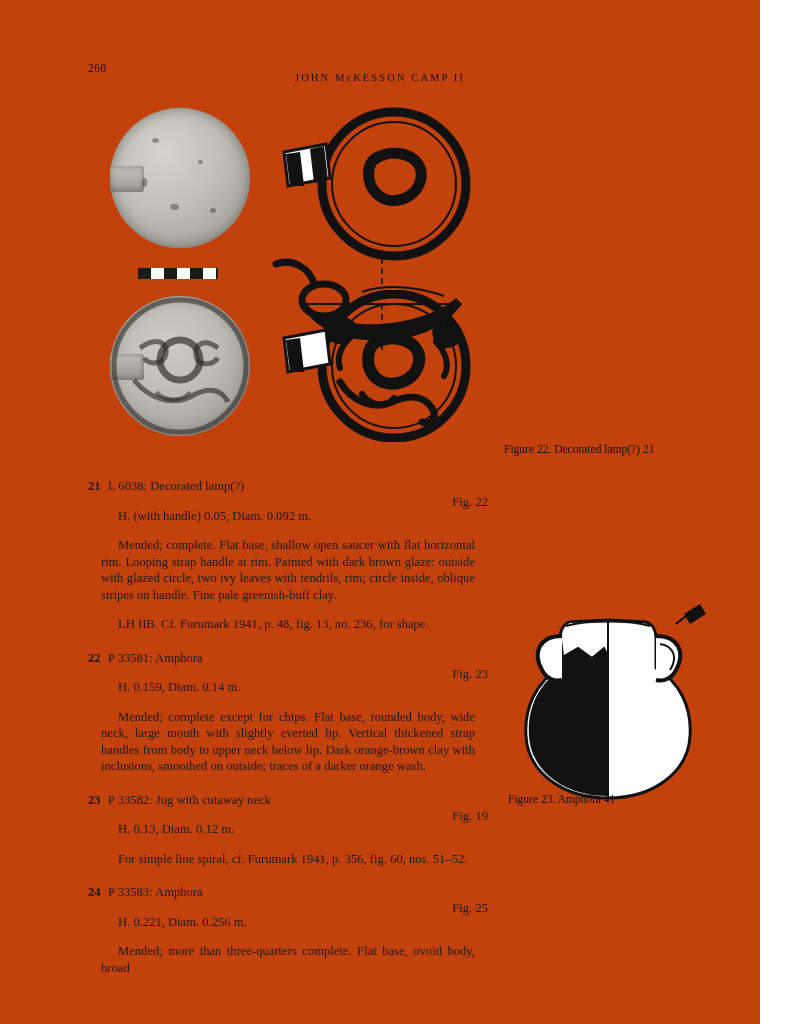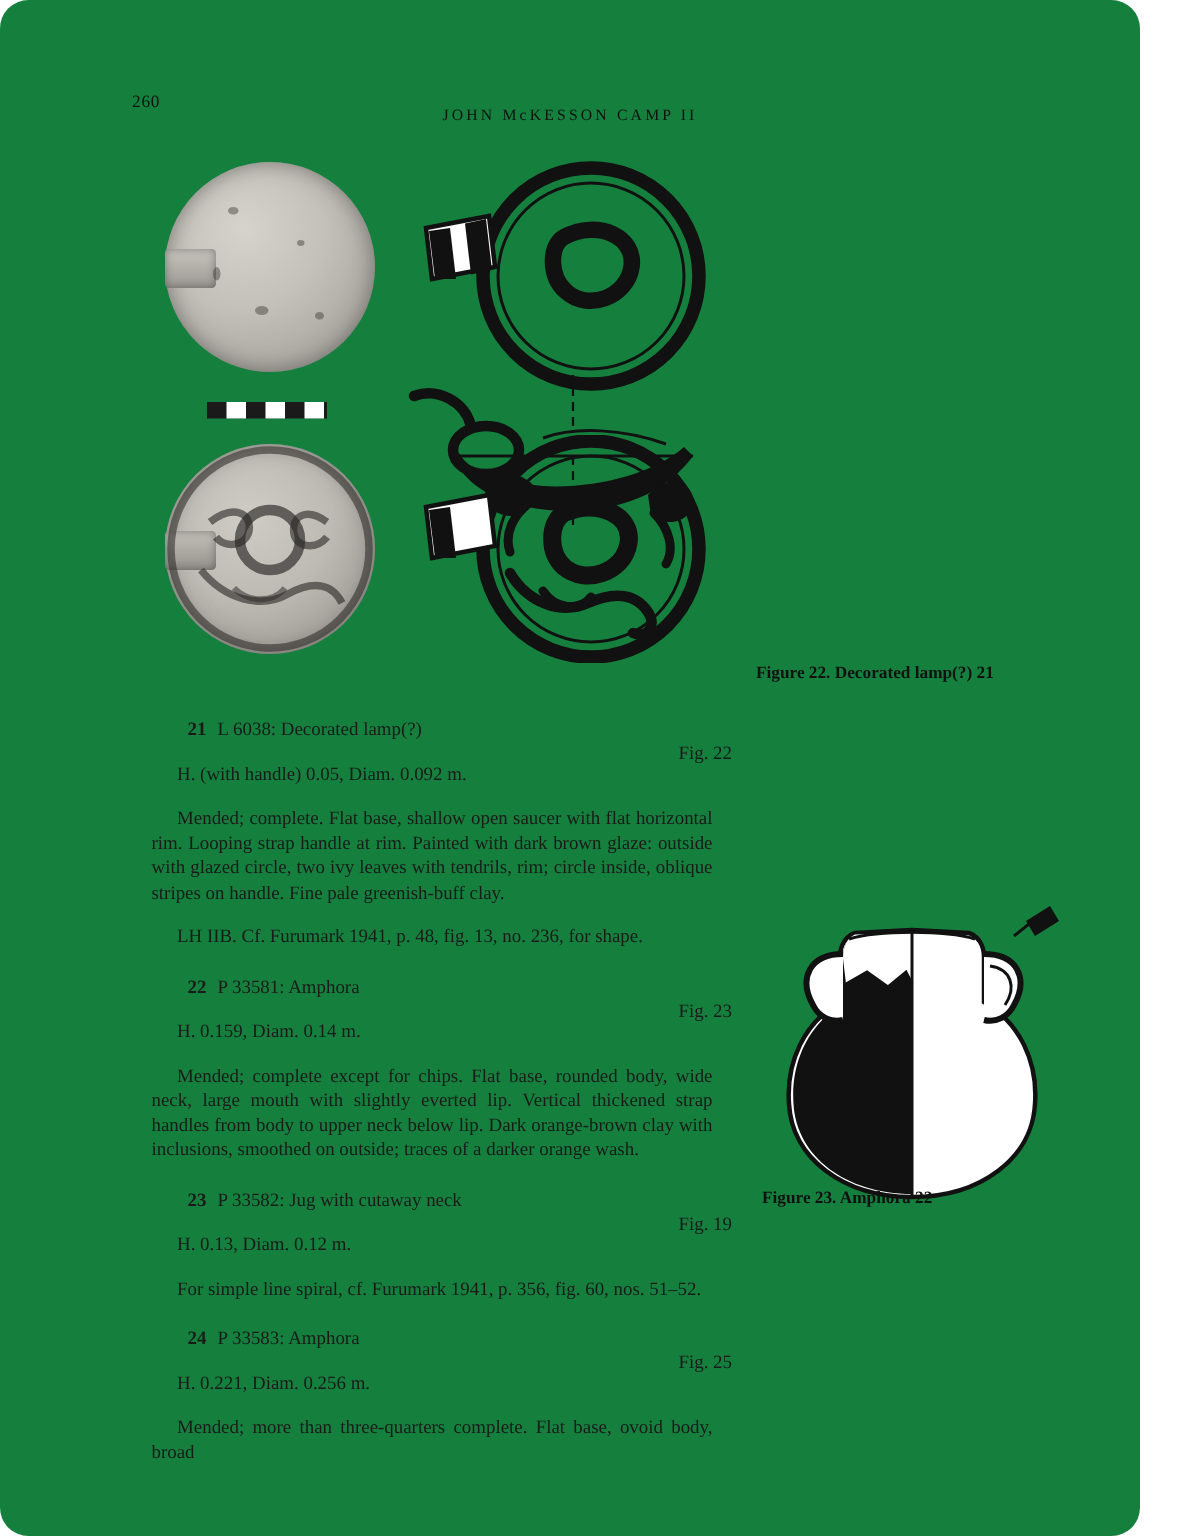--- a/index.html
+++ b/index.html
@@ -4,25 +4,24 @@
 <style>
   html, body {
     margin: 0;
     padding: 0;
     background: #ffffff;
   }
   .page {
     position: relative;
     width: 760px;
     height: 1024px;
-    background: #15803d;
+    background: #c2410c;
     font-family: "Liberation Serif", serif;
     color: #1a1a1a;
     overflow: hidden;
-    border-radius: 19px;
   }
 
   
   .running-head {
     position: absolute;
     top: 62px;
     left: 88px;
     right: 88px;
     height: 16px;
   }
@@ -121,21 +120,21 @@
     border-radius: 3px;
     box-shadow: inset 0 0 6px rgba(50,48,45,0.5);
   }
 
   .drawing {
     position: absolute;
   }
   .fig-caption {
     position: absolute;
     font-size: 11.5px;
-    font-weight: bold;
+    font-weight: normal;
     color: #111;
     font-family: "Liberation Serif", serif;
   }
   .cap22 {
     left: 504px;
     top: 443px;
   }
 
   
   .col {
@@ -146,21 +145,20 @@
     font-size: 12.6px;
     line-height: 16.5px;
     text-align: justify;
   }
   .entry {
     margin-bottom: 17px;
   }
   .entry-head {
     position: relative;
     margin-bottom: 1px;
-    margin-left: 37px;
   }
   .entry-num {
     display: inline-block;
     width: 20px;
     font-weight: bold;
   }
   .entry-title {
     font-weight: normal;
   }
   .entry-figref {
@@ -328,15 +326,15 @@
 
     <path d="M 54 40 C 32 40, 24 56, 34 74 C 38 82, 46 86, 54 84" fill="#ffffff" stroke="#111" stroke-width="4"></path>
 
     <path d="M 148 40 C 170 40, 178 56, 168 74 C 164 82, 156 86, 148 84" fill="#ffffff" stroke="#111" stroke-width="4"></path>
     <path d="M 152 48 C 166 50, 170 62, 162 74" fill="none" stroke="#111" stroke-width="2"></path>
 
     <path d="M 176 18 L 192 8 L 198 18 L 182 28 Z" fill="#111"></path>
     <path d="M 168 28 L 178 20" stroke="#111" stroke-width="2"></path>
   </svg>
 
-  <div class="fig-caption cap23">Figure 23. Amphora 22</div>
+  <div class="fig-caption cap23">Figure 23. Amphora 41</div>
 
 </div>
 
 </body></html>

